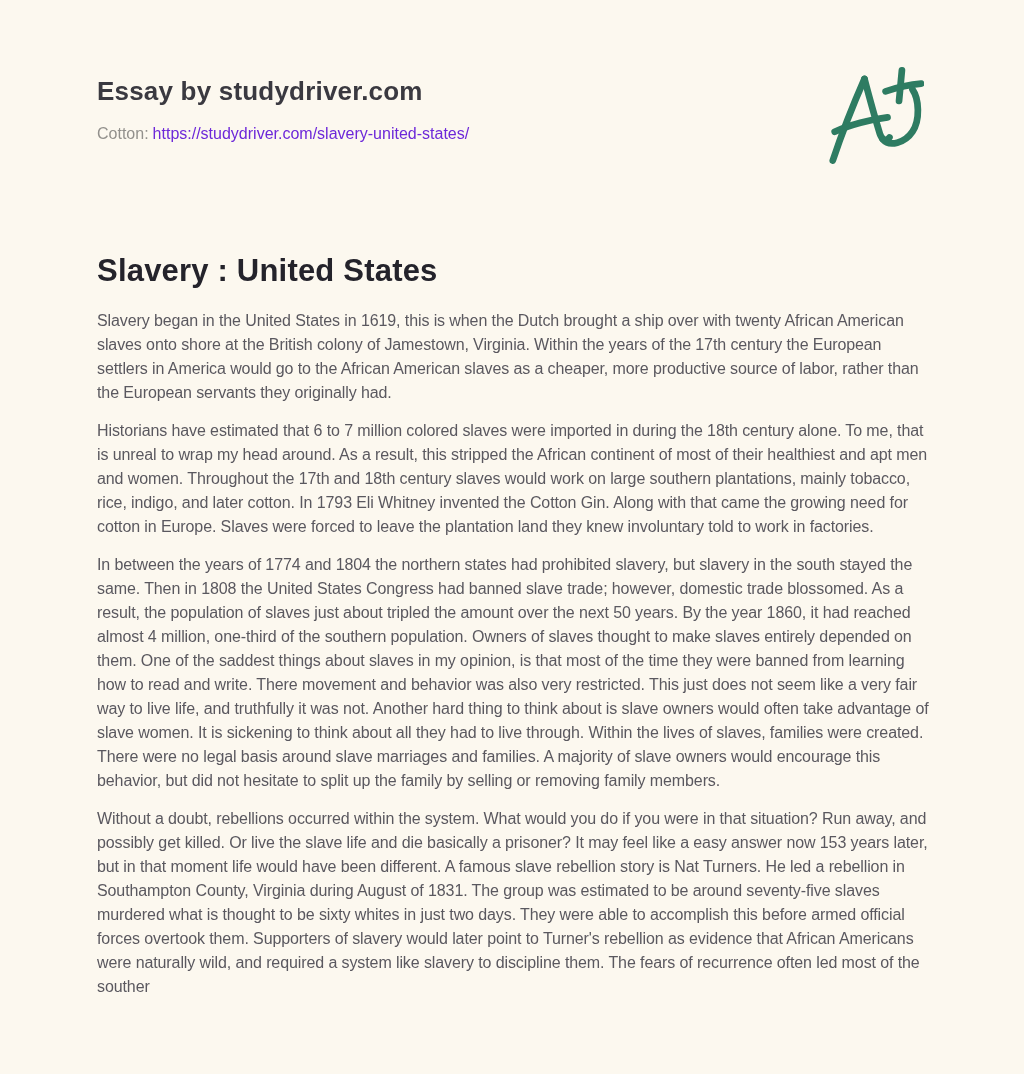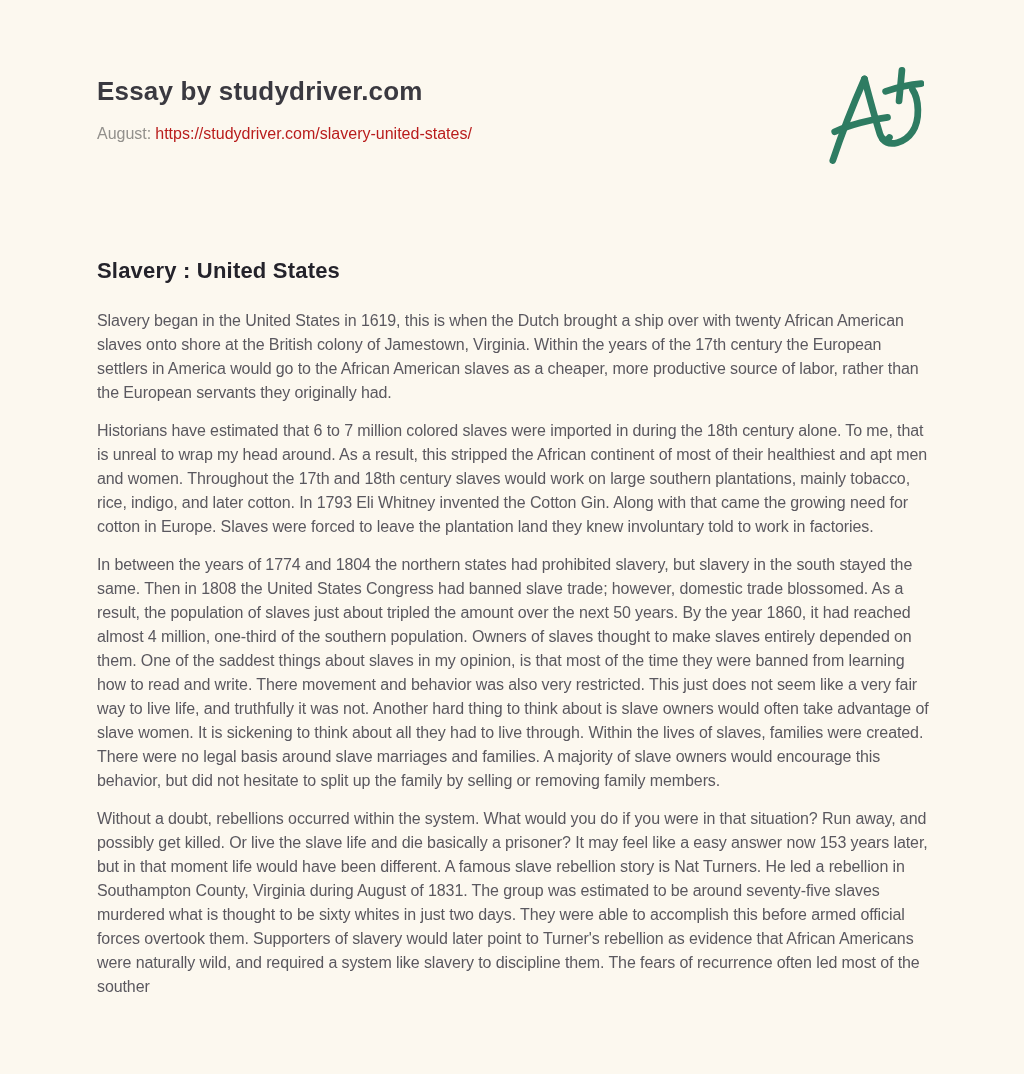--- a/index.html
+++ b/index.html
@@ -23,35 +23,35 @@
     color: #3a3940;
     letter-spacing: 0.2px;
   }
   .source-line {
     margin-top: 16px;
     font-size: 16px;
     line-height: 24px;
   }
   .source-label { color: #92908c; }
   .source-link {
-    color: #b91c1c;
+    color: #6d28d9;
     text-decoration: none;
     margin-left: 4px;
   }
   .logo {
     position: absolute;
     top: 62px;
     right: 100px;
     width: 96px;
     height: 102px;
   }
   .logo svg { width: 100%; height: 100%; }
   .essay-title {
     margin-top: 104px;
-    font-size: 22px;
+    font-size: 31px;
     line-height: 42px;
     font-weight: 700;
     color: #24232b;
     letter-spacing: 0.2px;
   }
   .essay-body {
     margin-top: 17px;
     width: 834px;
     font-size: 16px;
     line-height: 24px;
@@ -61,21 +61,21 @@
   .essay-body p { margin-bottom: 14px; }
 </style>
 </head>
 <body>
 
 <div class="page">
 
   <div class="header">
     <h1 class="header-title">Essay by studydriver.com</h1>
     <div class="source-line">
-      <span class="source-label">August:</span><a class="source-link" href="#">https://studydriver.com/slavery-united-states/</a>
+      <span class="source-label">Cotton:</span><a class="source-link" href="#">https://studydriver.com/slavery-united-states/</a>
     </div>
   </div>
 
   <div class="logo">
     <svg viewBox="0 0 100 105" xmlns="http://www.w3.org/2000/svg" aria-hidden="true">
       <g fill="none" stroke="#2e7c62" stroke-width="7" stroke-linecap="round">
         <path d="M5,102 C14,75 27,42 38,17"></path>
         <path d="M38,17 C43,36 49,58 54,74 C56,80 60,83 64,78"></path>
         <path d="M7,72 C22,65 45,59 62,57"></path>
         <path d="M77,8 C76,18 75,30 74,40"></path>

